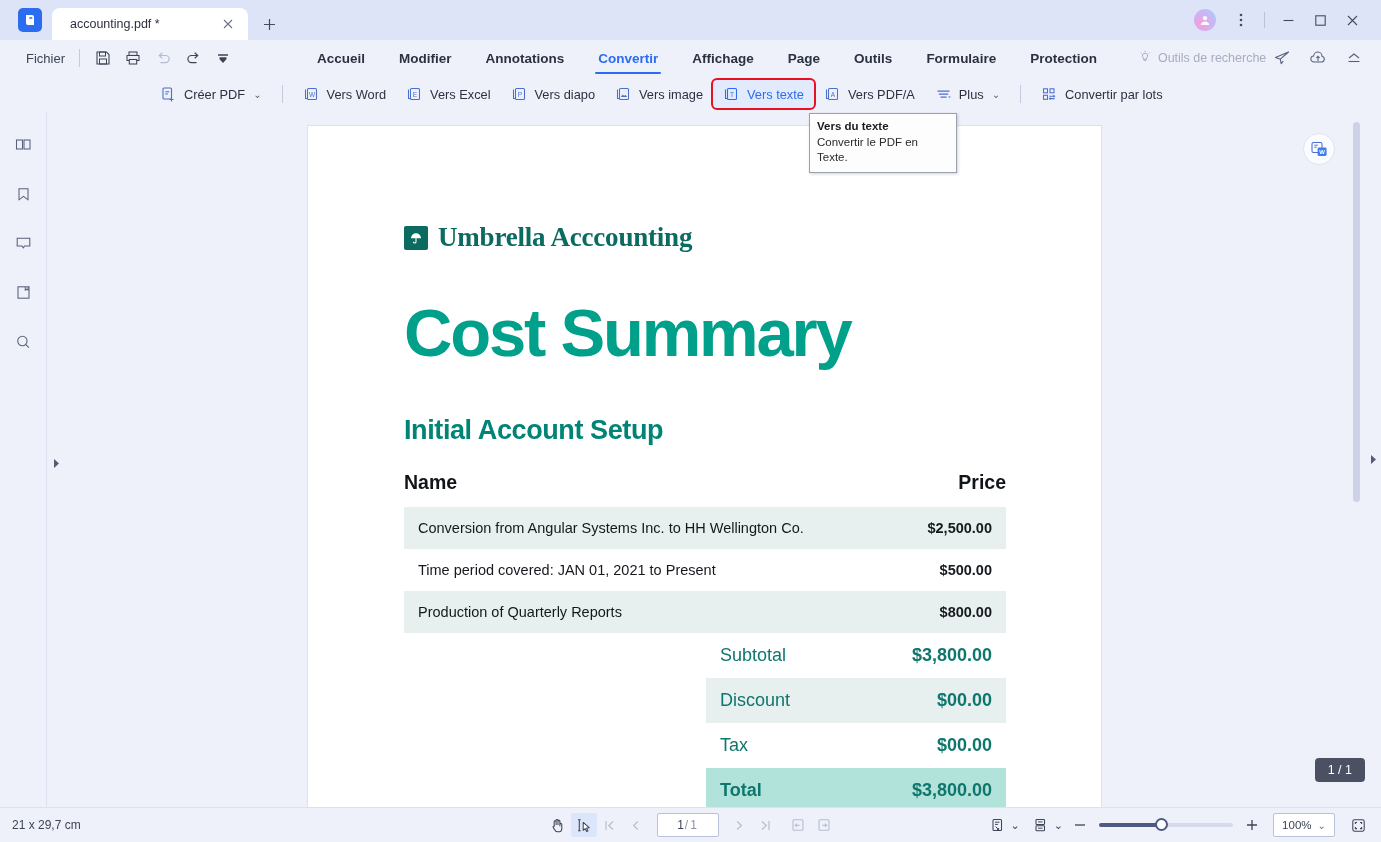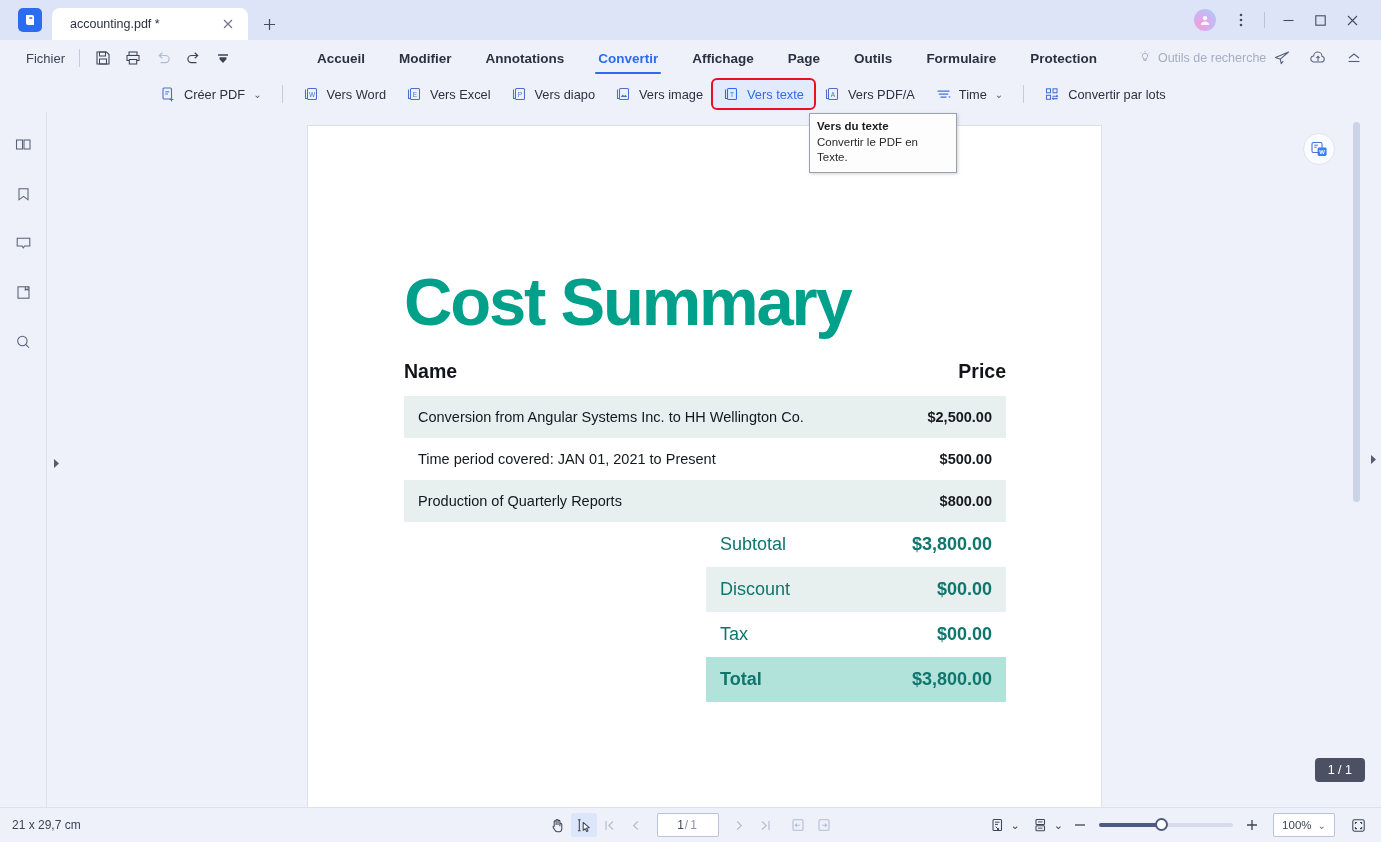--- a/index.html
+++ b/index.html
@@ -489,21 +489,21 @@
       <span>Vers PDF/A</span>
     </div>
 
     <div class="rbtn">
       <span class="ic">
         <svg width="17" height="17" viewBox="0 0 17 17">
             <path d="M2.5 5h12M3.8 8h9.4M5.5 11h6" stroke="#4a6fcf" stroke-width="1.25"></path>
             <path d="M13.2 10.4l1.3 1.6 1.3-1.6z" fill="#4a6fcf"></path>
           </svg>
       </span>
-      <span>Time</span>
+      <span>Plus</span>
       <span class="cv">⌄</span>
     </div>
 
     <div class="rsep"></div>
 
     <div class="rbtn">
       <span class="ic">
         <svg width="17" height="17" viewBox="0 0 17 17">
             <rect x="2.5" y="2.8" width="4" height="4" fill="none" stroke="#4a6fcf" stroke-width="1.05"></rect>
             <rect x="9" y="2.8" width="4" height="4" fill="none" stroke="#4a6fcf" stroke-width="1.05"></rect>
@@ -548,22 +548,32 @@
           <circle cx="8.4" cy="8" r="4.7" fill="none" stroke="#58607a" stroke-width="1.05"></circle>
           <path d="M11.9 11.6l3 3" stroke="#58607a" stroke-width="1.05"></path>
         </svg>
     </div>
   </div>
 
   <div class="docarea">
 
     <div class="page">
       <div class="doc-inner">
+        <div class="brand">
+          <span class="brand-mark">
+            <svg width="16" height="16" viewBox="0 0 16 16">
+                <path d="M3 8.3a5 5 0 0110 0z" fill="#fff"></path>
+                <path d="M8 8.3v3.4a1.3 1.3 0 01-2.6 0" fill="none" stroke="#fff" stroke-width="1.1"></path>
+              </svg>
+          </span>
+          <span class="brand-name">Umbrella Acccounting</span>
+        </div>
 
         <div class="doc-title">Cost Summary</div>
+        <div class="doc-sub">Initial Account Setup</div>
 
         <table class="ttab">
           <thead>
             <tr>
               <th>Name</th>
               <th class="r">Price</th>
             </tr>
           </thead>
           <tbody>
             <tr class="shade">

